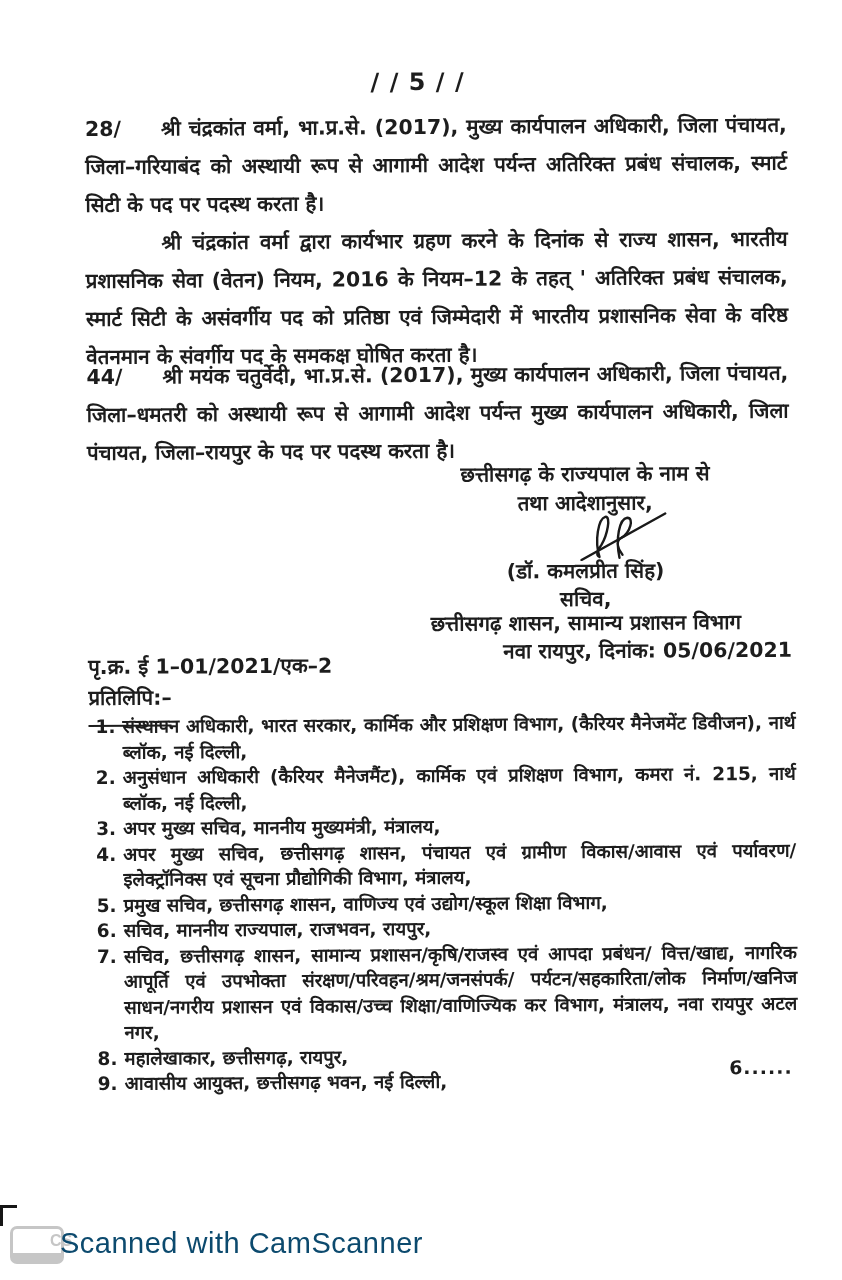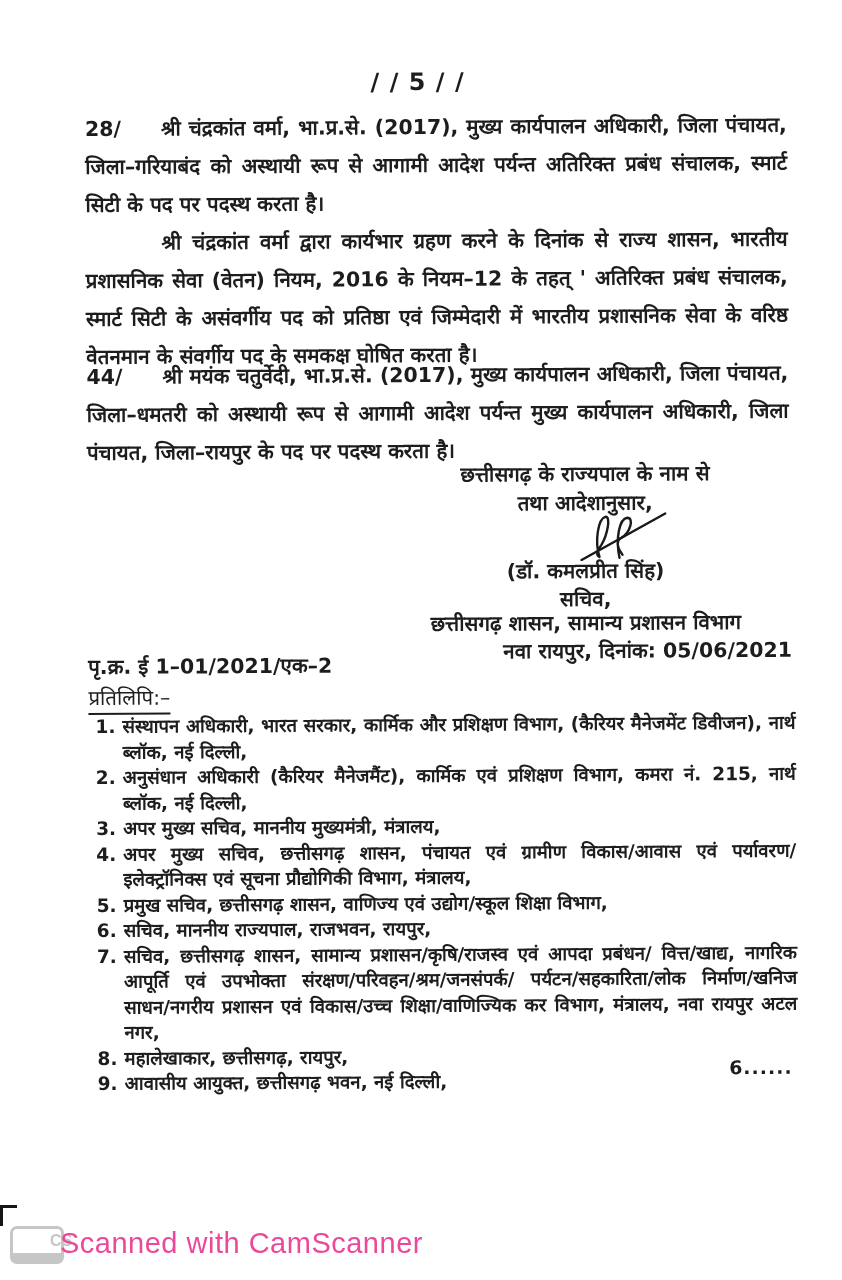--- a/index.html
+++ b/index.html
@@ -28,22 +28,22 @@
   .sg2 { position:absolute; top:29px; left:0; right:0; }
   .sig { position:absolute; top:50px; left:178px; }
   .sgname  { position:absolute; top:97px;  left:0; right:0; }
   .sgdesig { position:absolute; top:125px; left:0; right:0; }
   .sgdept  { position:absolute; top:149px; left:-30px; right:-30px; }
 
   .ref-no     { position:absolute; left:88px;  top:650px; font-size:20.5px; font-weight:700; }
   .place-date { position:absolute; right:50px; top:637px; font-size:20.5px; font-weight:700; }
 
   .copies-heading {
-    position:absolute; left:88px; top:681px; font-size:20.5px; font-weight:400;
-    border-bottom:2px solid #1d1d1d; padding-bottom:2px;
+    position:absolute; left:88px; top:681px; font-size:20.5px; font-weight:700;
+    border-bottom:2px solid #1d1d1d; padding-bottom:14px;
   }
 
   .copy-list { position:absolute; left:95px; top:712px; width:700px; font-size:18.5px; line-height:25.5px; }
   .li { display:flex; }
   .li .num { flex:0 0 27px; }
   .li .txt { flex:1; text-align:justify; }
 
   .continuation { position:absolute; right:52px; top:1058px; font-size:19px; font-weight:700; letter-spacing:1px; }
 
   .corner-mark {
@@ -54,21 +54,21 @@
   .footer-logo { position:absolute; left:10px; top:1226px; }
   .cs-box {
     box-sizing:border-box; width:40px; height:38px;
     border:3px solid #c6c6c6; border-bottom:11px solid #c6c6c6; border-radius:7px;
     color:#c6c6c6; font:700 16px "Liberation Sans",sans-serif;
     display:flex; align-items:center; justify-content:center;padding-left:48px;
   }
   .watermark {
     position:absolute; left:60px; top:1227px;
     font-family:"Liberation Sans",sans-serif; font-size:29px; font-weight:400;
-    color:#ec4899; letter-spacing:0.5px;
+    color:#0c4a6e; letter-spacing:0.5px;
   }
   .sig svg path { fill:none; stroke:#1a1a1a; stroke-width:2.4; stroke-linecap:round; }
 </style>
 </head>
 <body>
 
 <div class="sheet">
   <div class="content">
 
     <div class="pageno">/ / 5 / /</div>

